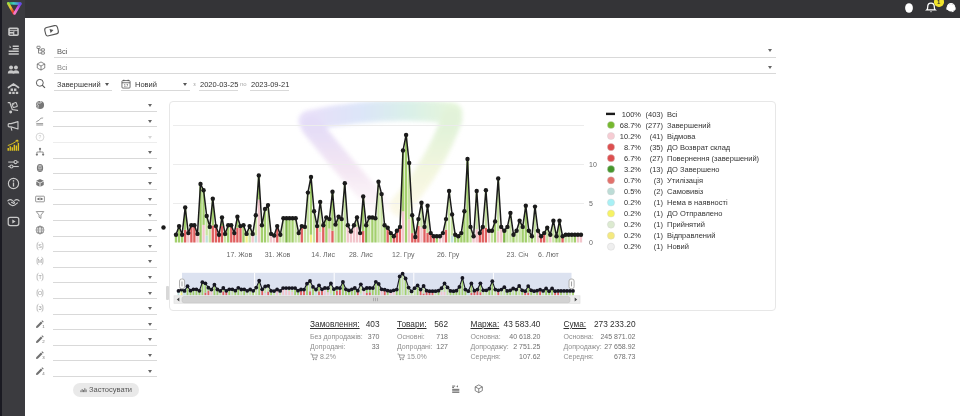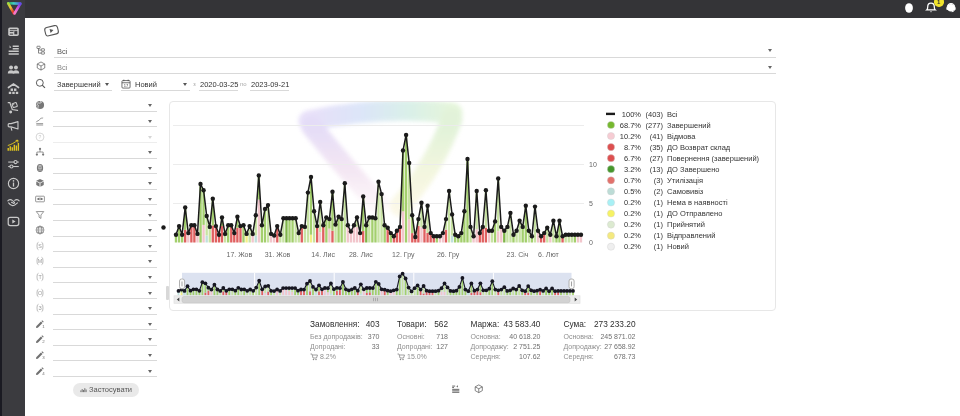--- a/index.html
+++ b/index.html
@@ -6,21 +6,21 @@
 html,body { width:960px; height:416px; overflow:hidden; background:#fff;
   font-family:"Liberation Sans", sans-serif; }
 #topbar { position:absolute; left:0; top:0; width:960px; height:17.5px; background:#343437; }
 #sidebar { position:absolute; left:0; top:0; width:25px; height:416px; background:#3b3b3f; }
 #sidebar:before { content:""; position:absolute; left:0; top:0; width:2px; height:416px; background:#1a1a22; }
 #content { position:absolute; left:25px; top:17.5px; width:935px; height:398.5px; background:#fff; }
 .ulr { position:absolute; height:1px; background:#d9d9d9; }
 .txt { position:absolute; color:#555; font-size:7.5px; }
 .ax { font-size:7px; fill:#666; font-family:"Liberation Sans",sans-serif; }
 .lt { font-size:7.5px; fill:#333; font-family:"Liberation Sans",sans-serif; }
-.st { position:absolute; font-size:8.3px; color:#2f2f2f; }
+.st { position:absolute; font-size:8.3px; color:#2f2f2f;text-decoration:underline; }
 .stt { }
 .stv { float:right;text-align:right; }
 .sr { font-size:7px; color:#8f8f8f; }
 .srl { }
 .srv { float:right; color:#6f6f6f; }
 .caret { position:absolute; width:0; height:0; border-left:2.8px solid transparent; border-right:2.8px solid transparent; border-top:3.4px solid #666; }
 </style>
 </head>
 <body>
 <div id="topbar"></div>

